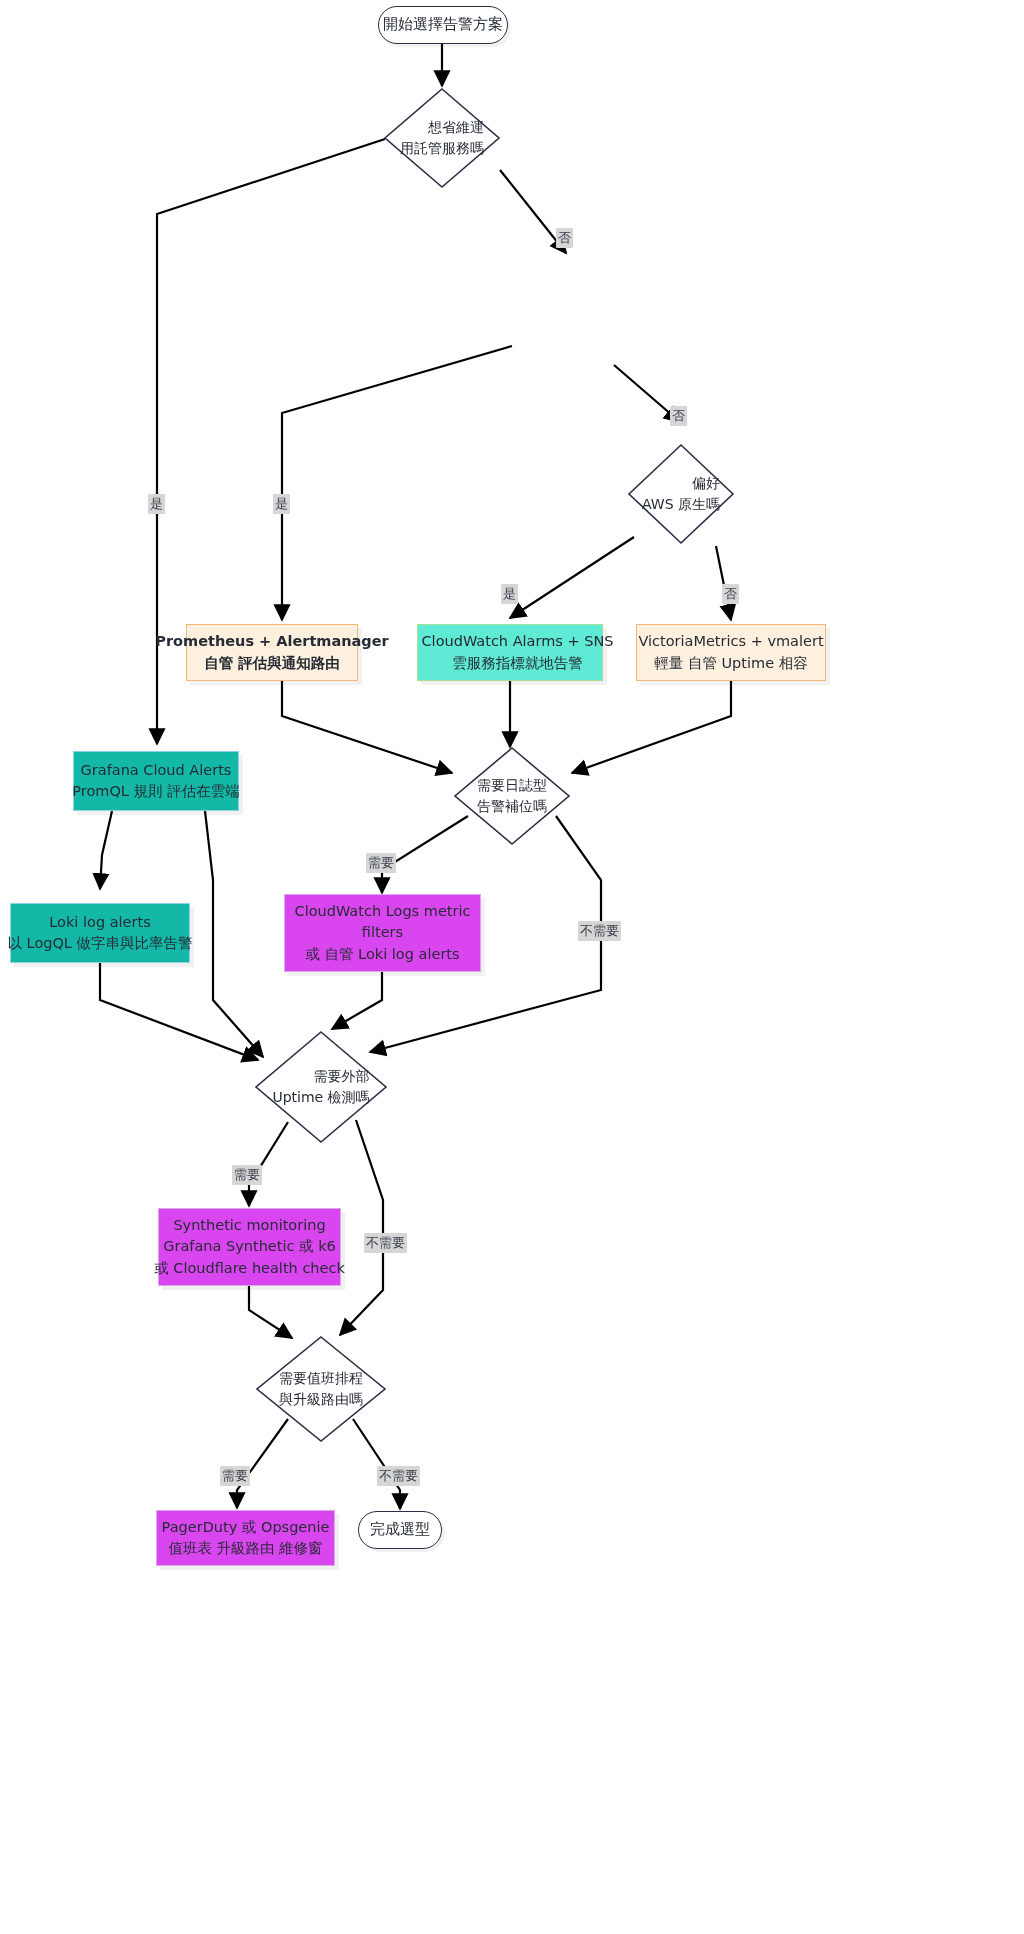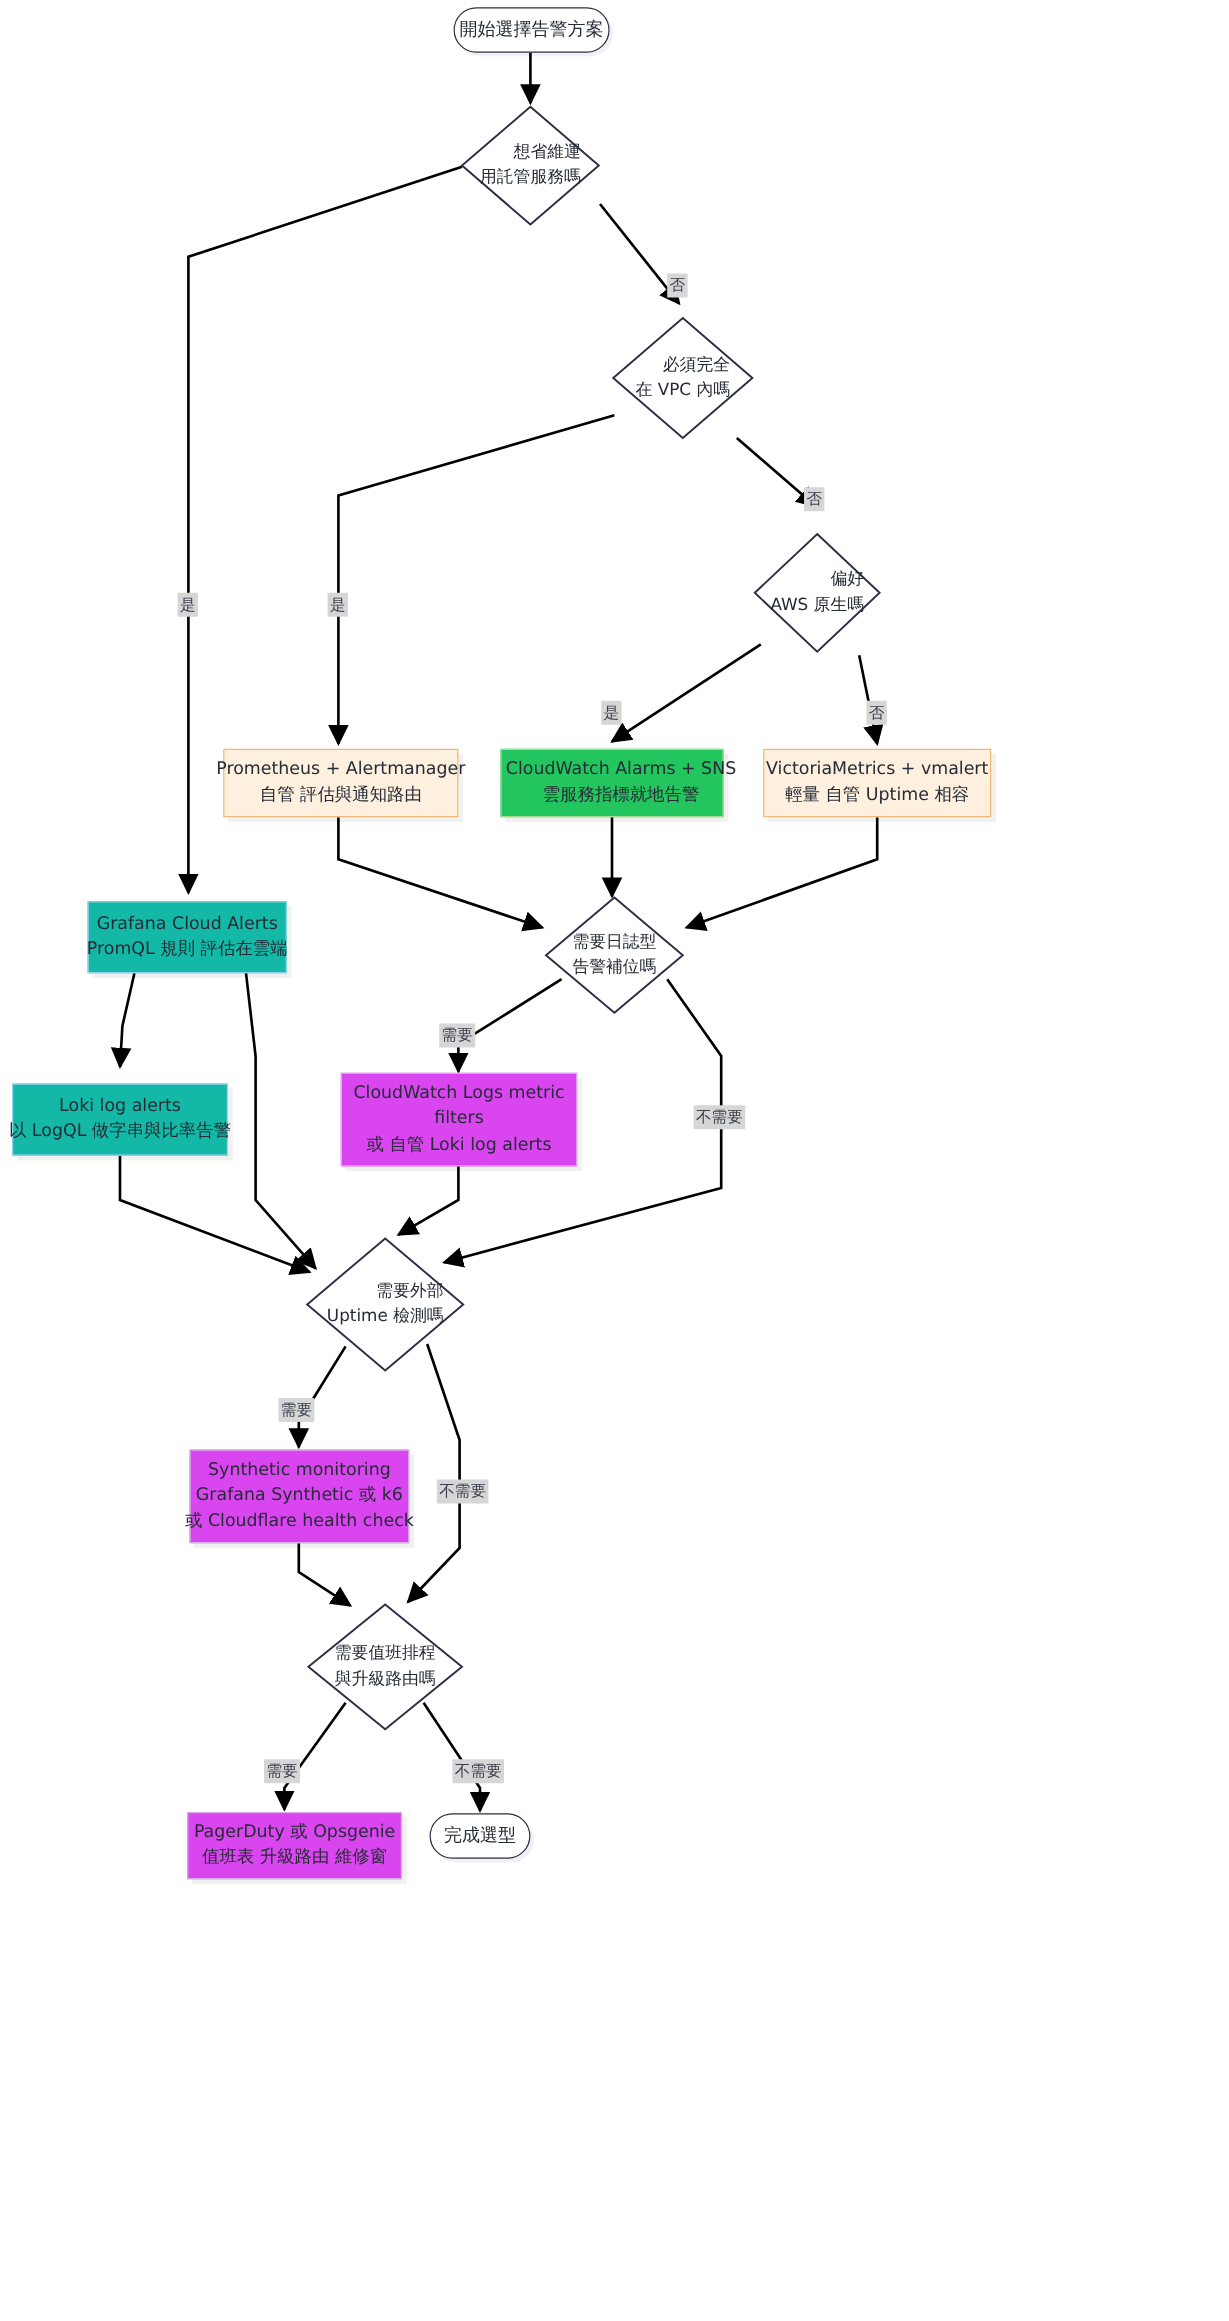--- a/index.html
+++ b/index.html
@@ -18,21 +18,21 @@
   }
 
   
   .decision{background:transparent;}
   .decision .dia{position:absolute;left:0;top:0;width:100%;height:100%;}
   .decision .txt{position:relative;z-index:2;font-size:14px;line-height:1.5;text-align:right;}
 
   
   .proc{border-width:1.4px;border-style:solid;font-size:14.5px;box-shadow:4px 4px 0 rgba(0,0,0,.055);}
   .proc.orange{background:#fdf0df;border-color:#f0b877;}
-  .proc.green{background:#22c55e;border-color:#a9dd95;padding-left:15px;}
+  .proc.green{background:#5eead4;border-color:#a9dd95;padding-left:15px;}
   .proc.blue{background:#14b8a6;border-color:#8fd2ea;}
   .proc.purple{background:#d946ef;border-color:#d9a6e8;}
 
   .elabel{position:absolute;background:#d6d6d6;color:#3a3f4b;font-size:13px;
           padding:1px 2px;border-radius:1px;white-space:nowrap;z-index:5;}
 </style>
 </head>
 <body>
 
 <div id="stage">
@@ -98,41 +98,32 @@
   <div class="node decision" style="left:382px;top:86px;width:120px;height:104px;">
     <svg class="dia" viewBox="0 0 120 104">
       <polygon points="60,3 117,52 60,101 3,52" fill="#fff" stroke="#2b2f45" stroke-width="1.6"></polygon>
     </svg>
     <span class="lines txt">
       <span class="l">想省維運</span>
       <span class="l">用託管服務嗎</span>
     </span>
   </div>
 
-  <div class="node decision" style="left:508px;top:262px;width:122px;height:106px;">
-    <svg class="dia" viewBox="0 0 122 106">
-      <polygon points="61,3 119,53 61,103 3,53" fill="#fff" stroke="#2b2f45" stroke-width="1.6"></polygon>
-    </svg>
-    <span class="lines txt">
-      <span class="l">必須完全</span>
-      <span class="l">在 VPC 內嗎</span>
-    </span>
-  </div>
 
   <div class="node decision" style="left:626px;top:442px;width:110px;height:104px;">
     <svg class="dia" viewBox="0 0 110 104">
       <polygon points="55,3 107,52 55,101 3,52" fill="#fff" stroke="#2b2f45" stroke-width="1.6"></polygon>
     </svg>
     <span class="lines txt">
       <span class="l">偏好</span>
       <span class="l">AWS 原生嗎</span>
     </span>
   </div>
 
-  <div class="node proc orange" style="left:186px;top:624px;width:196px;height:57px;">
+  <div class="node proc orange" style="left:186px;top:624px;width:172px;height:57px;font-weight:bold;">
     <span class="lines">
       <span class="l">Prometheus + Alertmanager</span>
       <span class="l">自管 評估與通知路由</span>
     </span>
   </div>
 
   <div class="node proc green" style="left:417px;top:624px;width:186px;height:57px;">
     <span class="lines">
       <span class="l">CloudWatch Alarms + SNS</span>
       <span class="l">雲服務指標就地告警</span>

